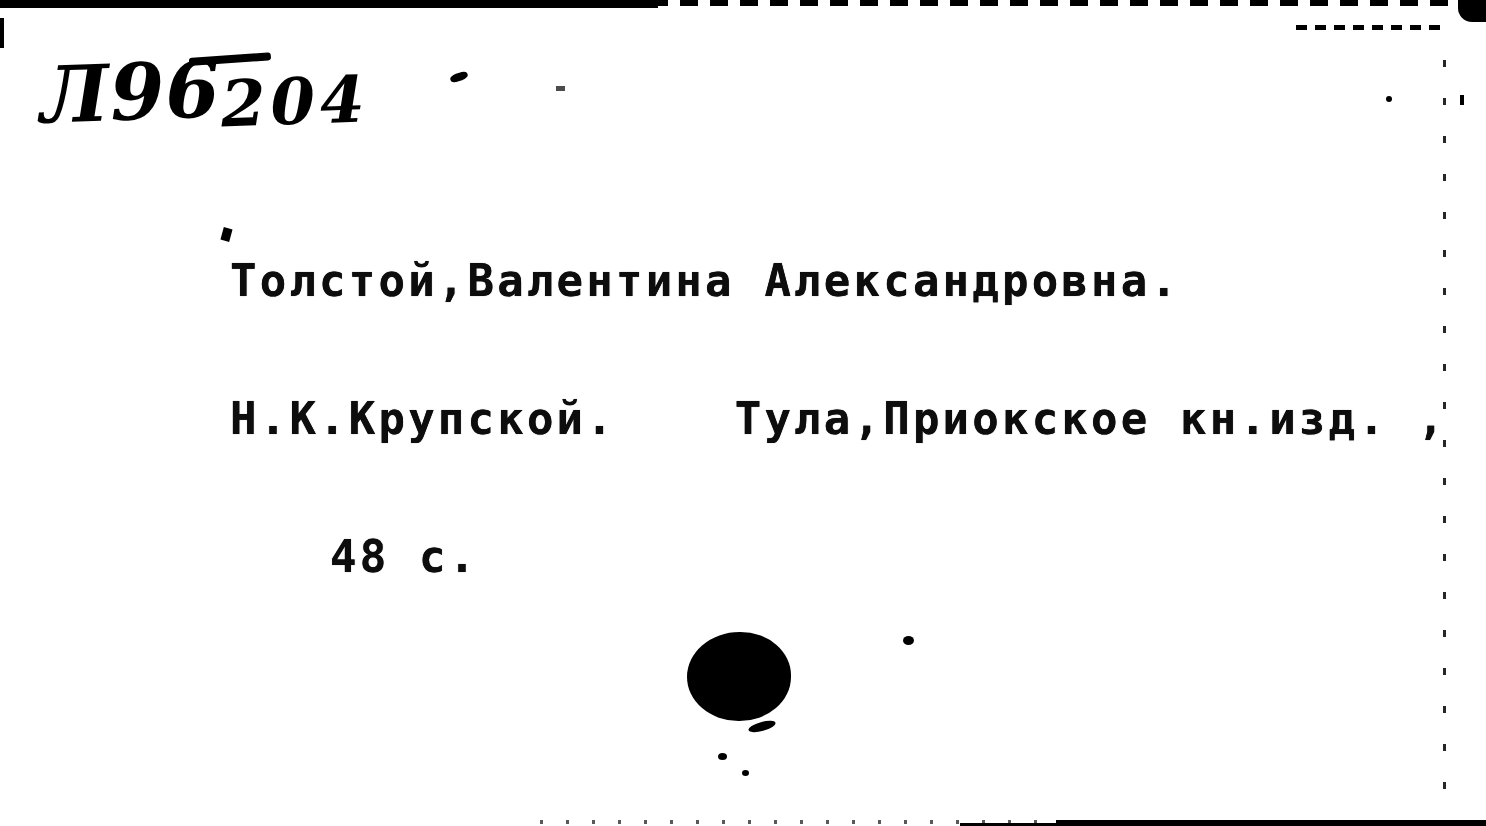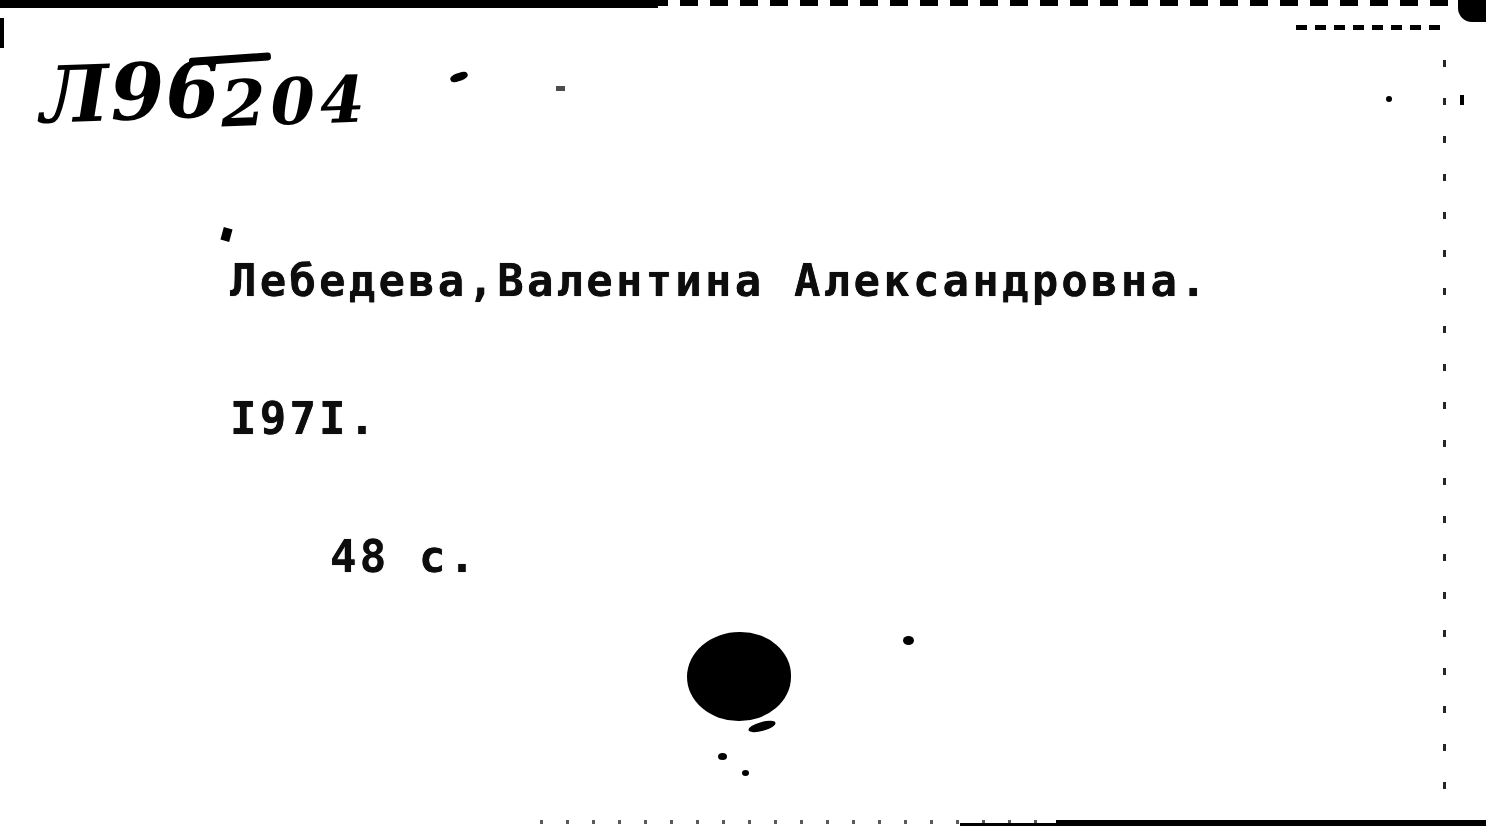--- a/index.html
+++ b/index.html
@@ -70,22 +70,22 @@
 <body>
 
 <div class="scan-surface">
 
   <div class="callnum">
     <span class="prefix">Л96</span><span class="suffix">204</span>
     <div class="callnum-bar"></div>
   </div>
 
   <div class="text-block">
-    <div class="card-line">Лебедева,Валентина Александровна.</div>
-    <div class="card-line">I97I.</div>
+    <div class="card-line">Толстой,Валентина Александровна.</div>
+    <div class="card-line">Н.К.Крупской.    Тула,Приокское кн.изд. ,</div>
     <div class="card-line indent">48 с.</div>
     
     
   </div>
 
   <div class="hole-punch"></div>
 
   <div class="noise top-edge-solid"></div>
   <div class="noise top-edge-dashes"></div>
   <div class="noise corner-blob"></div>

